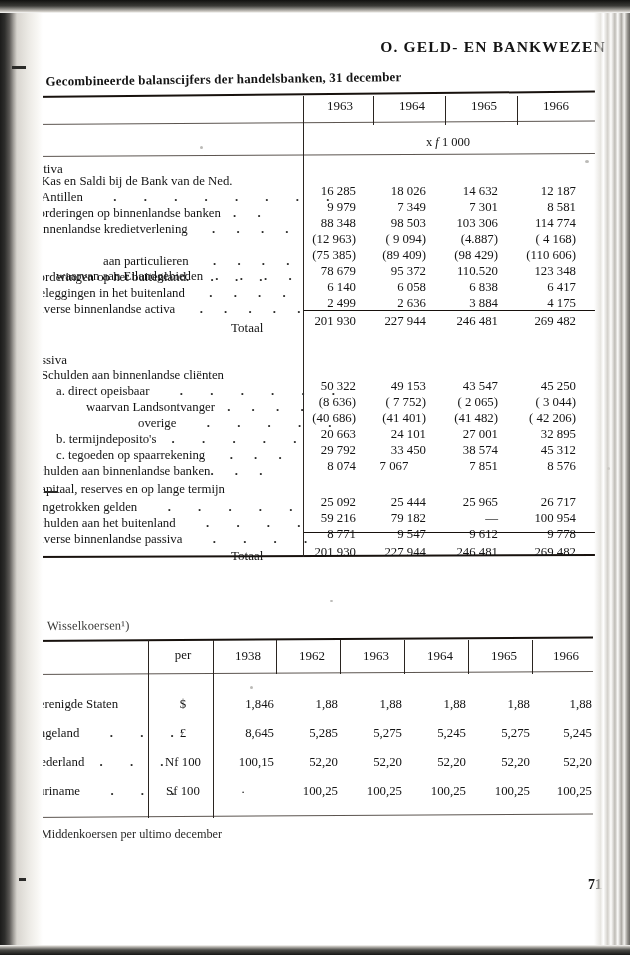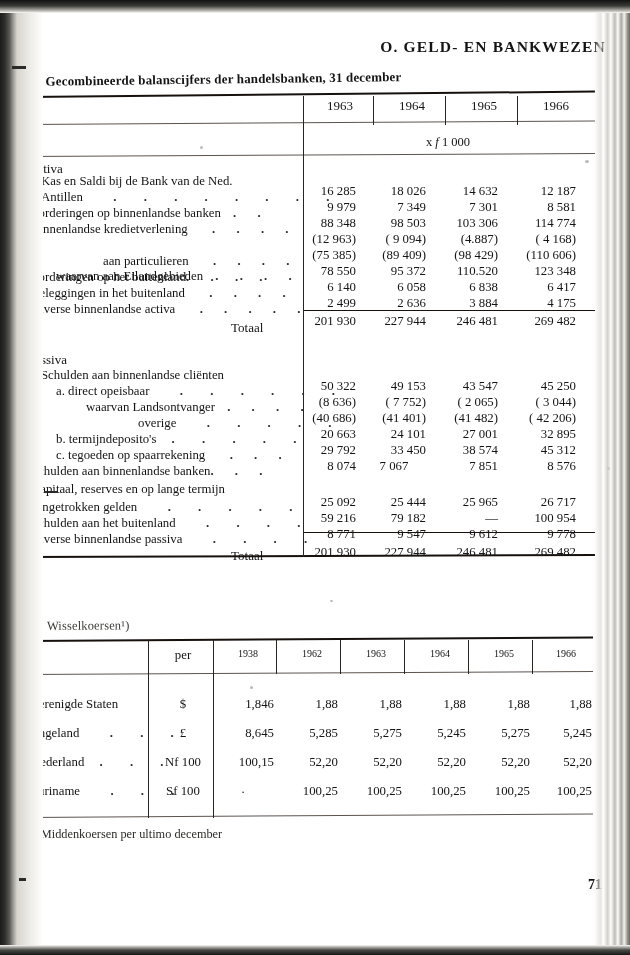--- a/index.html
+++ b/index.html
@@ -201,21 +201,21 @@
     position: absolute;
     left: 28px;
     top: 636px;
     width: 565px;
     height: 185px;
     z-index: 20;
   }
   .y62 {
     position: absolute;
     top: 12px;
-    font-size: 10px;
+    font-size: 13px;
     text-align: center;
     z-index: 21;
   }
   .r62-lbl {
     position: absolute;
     font-size: 12.8px;
     z-index: 21;
     white-space: nowrap;
   }
   .r62-per {
@@ -359,21 +359,21 @@
     <div class="num-cell" style="left:286px; top:232px; width:70px;">(12 963)</div>
     <div class="num-cell" style="left:356px; top:232px; width:70px;">(  9 094)</div>
     <div class="num-cell" style="left:430px; top:232px; width:68px;">(4.887)</div>
     <div class="num-cell" style="left:502px; top:232px; width:74px;">(    4 168)</div>
 
     <div class="num-cell" style="left:286px; top:248px; width:70px;">(75 385)</div>
     <div class="num-cell" style="left:356px; top:248px; width:70px;">(89 409)</div>
     <div class="num-cell" style="left:428px; top:248px; width:70px;">(98 429)</div>
     <div class="num-cell" style="left:500px; top:248px; width:76px;">(110 606)</div>
 
-    <div class="num-cell" style="left:292px; top:264px; width:64px;">78 550</div>
+    <div class="num-cell" style="left:292px; top:264px; width:64px;">78 679</div>
     <div class="num-cell" style="left:362px; top:264px; width:64px;">95 372</div>
     <div class="num-cell" style="left:430px; top:264px; width:68px;">110.520</div>
     <div class="num-cell" style="left:508px; top:264px; width:68px;">123 348</div>
 
     <div class="num-cell" style="left:292px; top:280px; width:64px;">6 140</div>
     <div class="num-cell" style="left:362px; top:280px; width:64px;">6 058</div>
     <div class="num-cell" style="left:434px; top:280px; width:64px;">6 838</div>
     <div class="num-cell" style="left:512px; top:280px; width:64px;">6 417</div>
 
     <div class="num-cell" style="left:292px; top:296px; width:64px;">2 499</div>

